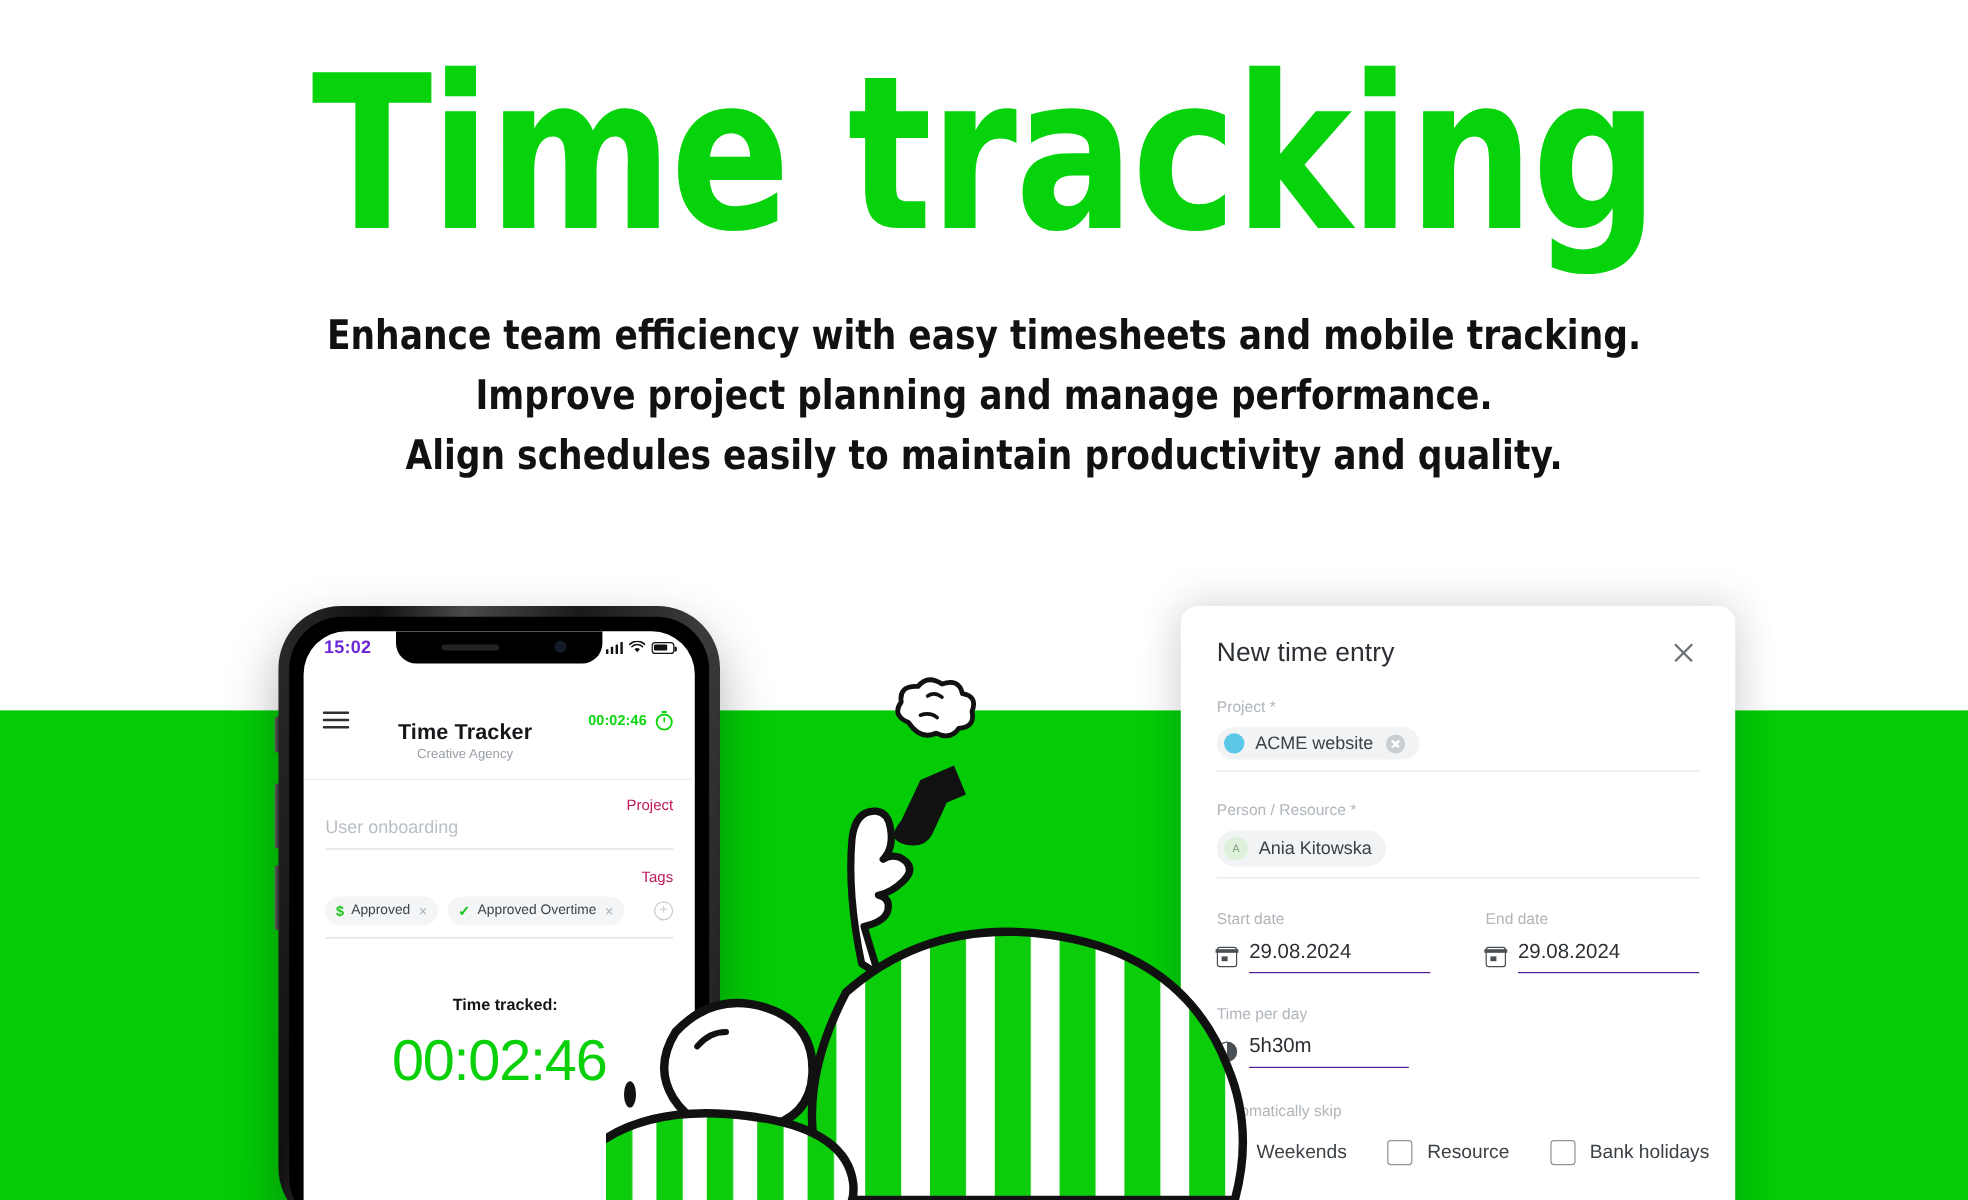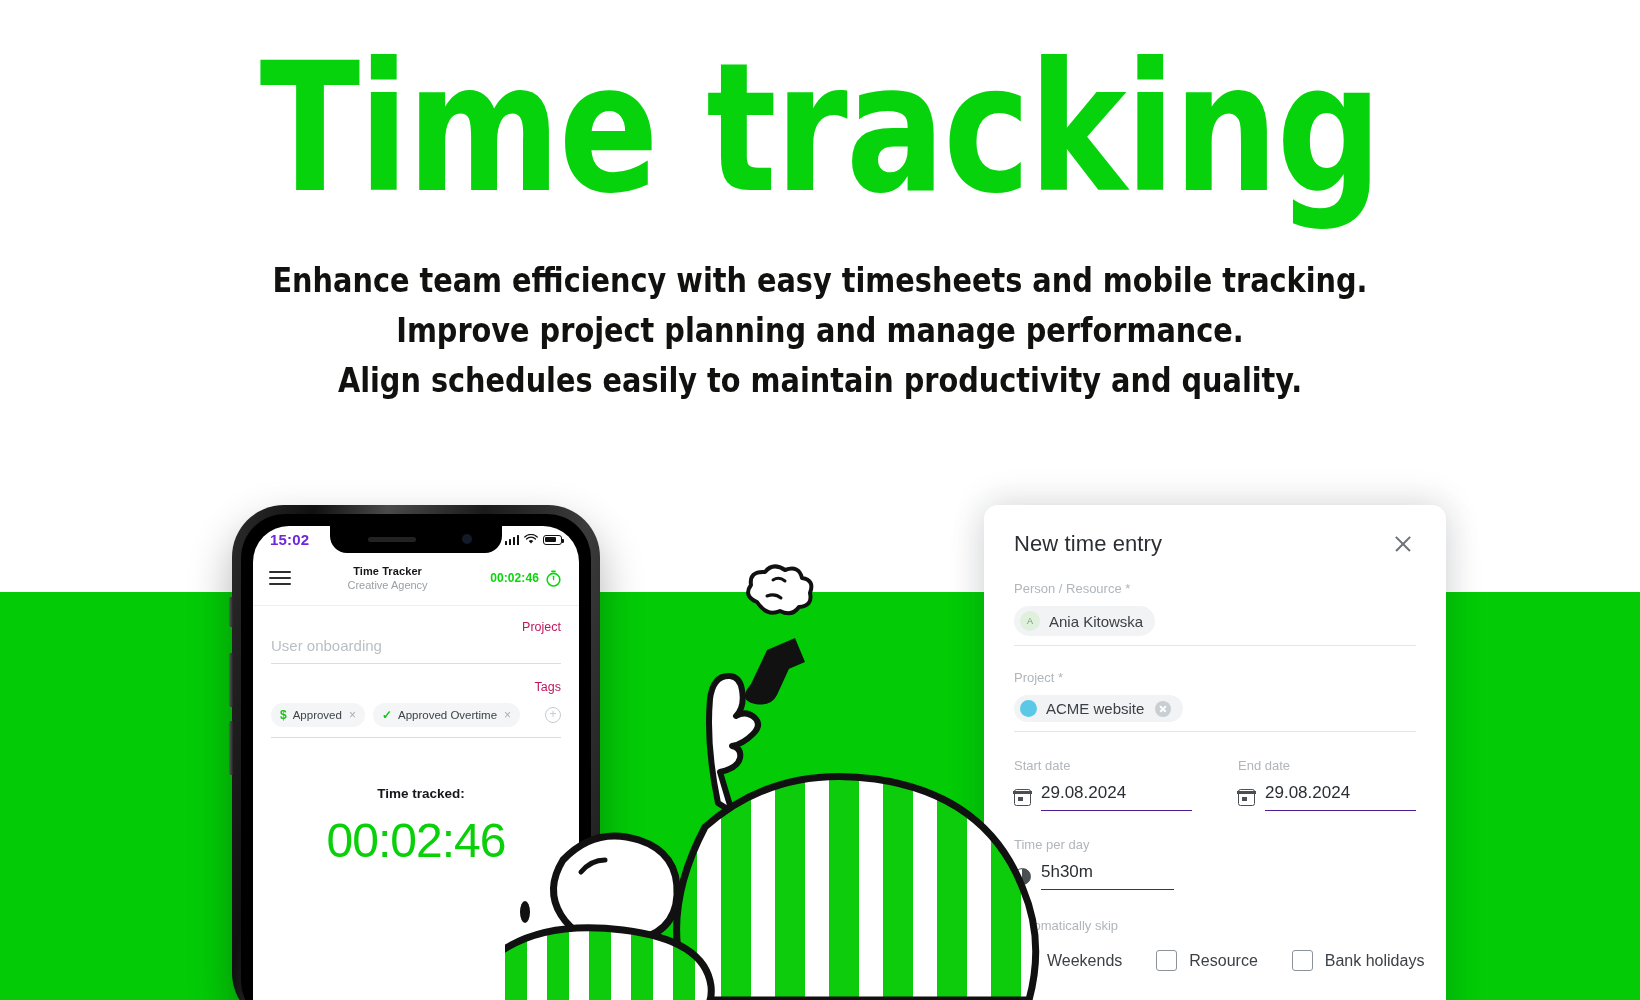--- a/index.html
+++ b/index.html
@@ -90,21 +90,21 @@
   .batt::after { content:""; position:absolute; left:1.2px; top:1.2px; bottom:1.2px; width:11px; background:#111; border-radius:1px; }
   .batt::before { content:""; position:absolute; right:-3.2px; top:3px; width:2px; height:4px; background:#111; border-radius:0 1px 1px 0; }
 
   .app-header {
     display: flex; align-items: center; padding: 12px 16px 14px 16px;
     border-bottom: 1px solid #eceff1; position: relative;
   }
   .burger { width: 22px; display:flex; flex-direction:column; gap:4px; flex:0 0 auto; }
   .burger span { display:block; height:2px; background:#2e2e2e; border-radius:1px; }
   .app-title-wrap { flex:1; text-align:center; margin-left:-6px; }
-  .app-title { font-size: 11px; font-weight: 700; color: #15161a; letter-spacing: .1px; }
+  .app-title { font-size: 18px; font-weight: 700; color: #15161a; letter-spacing: .1px; margin-top: 35px; }
   .app-sub { font-size: 11px; color: #9aa0a6; margin-top: 2px; }
   .timer-wrap { display:flex; align-items:center; gap:5px; flex:0 0 auto; }
   .timer-val { font-size: 12px; font-weight: 700; color: #0bd60b; letter-spacing:.1px; }
   .stopwatch { width: 19px; height: 19px; }
 
   .field-block { padding: 14px 18px 4px 18px; }
   .f-label { font-size: 12.5px; color: #be185d; margin-bottom: 3px; text-align: right; }
   .f-value { font-size: 15px; color: #b9bfc5; padding-bottom: 9px; border-bottom: 1px solid #d9dee2; }
 
   .tags-block { padding: 12px 18px 0 18px; }
@@ -311,40 +311,40 @@
     <path d="M-8 394 q46 -34 126 -24 q82 10 88 56 q4 38 -52 44 l-170 0 Z" fill="url(#stripes2)" stroke="#111" stroke-width="7" stroke-linejoin="round"></path>
   </svg>
 
   <div class="modal">
     <div class="modal-head">
       <div class="modal-title">New time entry</div>
       <div class="close-x"></div>
     </div>
 
     <div class="m-field">
-      <div class="m-label">Person / Resource *</div>
-      <div class="m-underline">
-        <span class="chip">
-          <span class="avatar-a">A</span>
-          <span>Ania Kitowska</span>
-        </span>
-      </div>
-    </div>
-
-    <div class="m-field">
       <div class="m-label">Project *</div>
       <div class="m-underline">
         <span class="chip">
           <span class="proj-dot"></span>
           <span>ACME website</span>
           <span class="chip-x"></span>
         </span>
       </div>
     </div>
 
+    <div class="m-field">
+      <div class="m-label">Person / Resource *</div>
+      <div class="m-underline">
+        <span class="chip">
+          <span class="avatar-a">A</span>
+          <span>Ania Kitowska</span>
+        </span>
+      </div>
+    </div>
+
     <div class="dates-row">
       <div class="date-col">
         <div class="m-label">Start date</div>
         <div class="date-val-row">
           <span class="cal-icon"></span>
           <span class="date-val">29.08.2024</span>
         </div>
       </div>
       <div class="date-col">
         <div class="m-label">End date</div>

